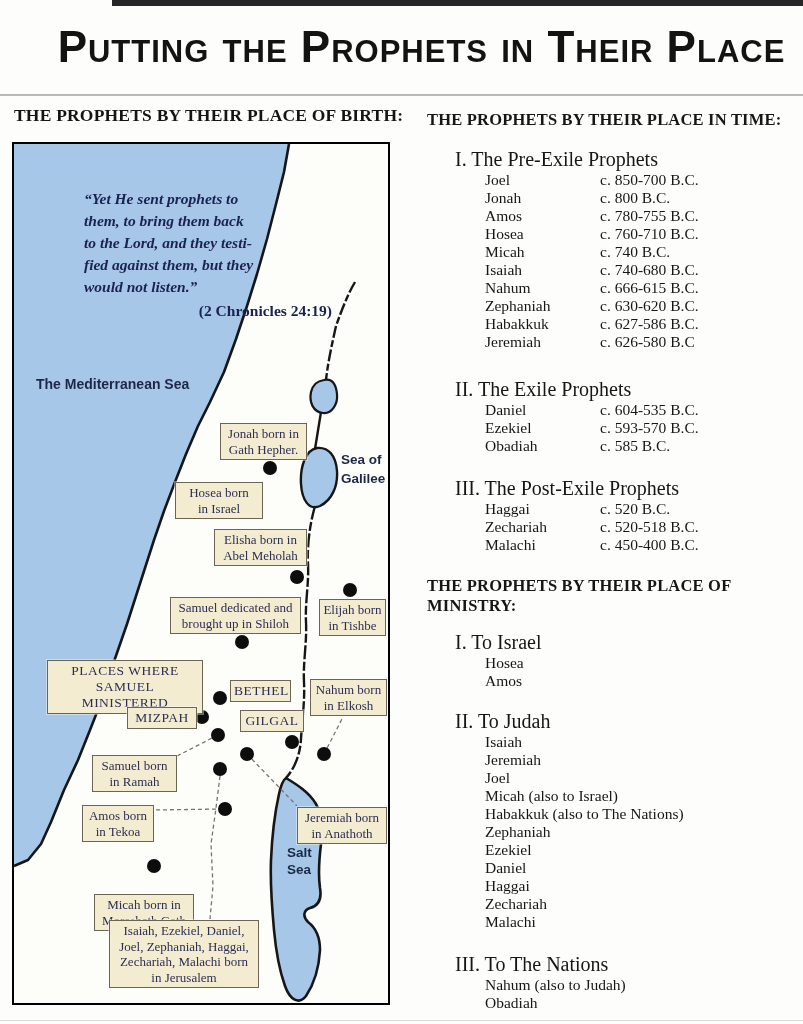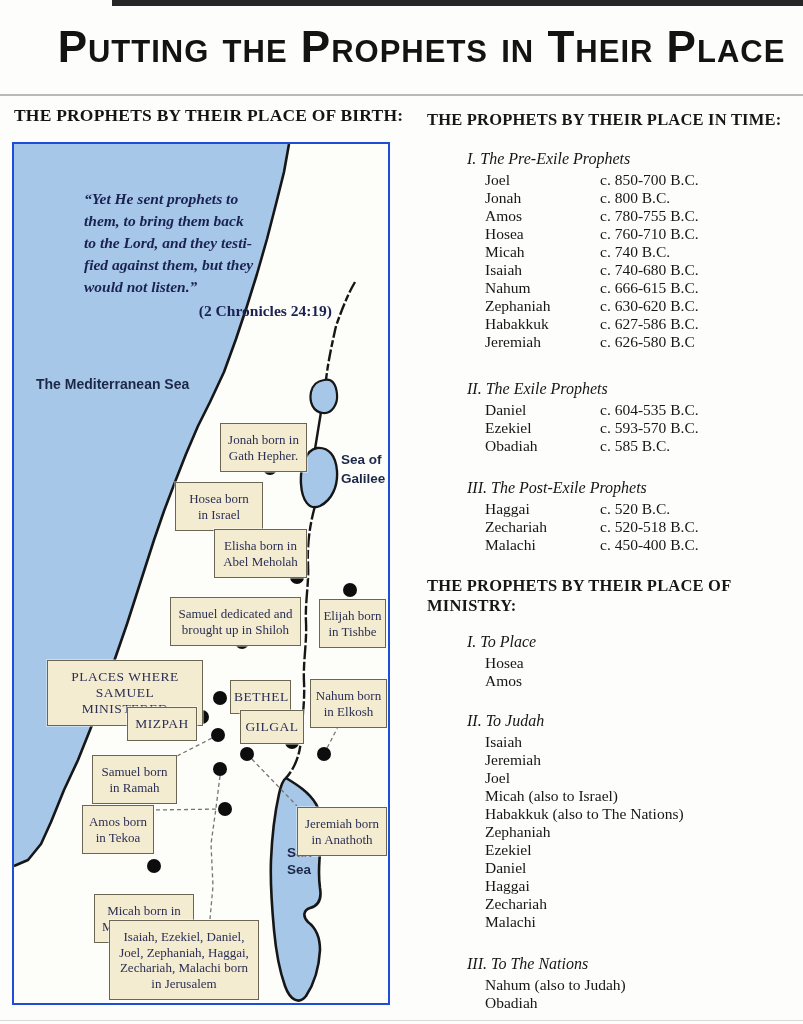--- a/index.html
+++ b/index.html
@@ -12,39 +12,39 @@
   .top-bar{position:absolute;top:0;left:112px;right:0;height:6px;background:#262626;}
   .bottom-artifact{position:absolute;bottom:3px;left:0;width:100%;border-top:1px solid #d9d9d6;}
   h1.title{position:absolute;top:22px;left:0;width:100%;margin:0;text-align:center;
     font-family:"Liberation Sans",sans-serif;font-weight:bold;font-variant:small-caps;
     font-size:44px;letter-spacing:1px;color:#131313;padding-left:20px;}
   .rule{position:absolute;top:94px;left:0;width:803px;border:none;border-top:2px solid #b9b9b9;margin:0;}
   .left-heading{position:absolute;left:14px;top:105px;font-size:17.5px;font-weight:bold;letter-spacing:0.2px;}
 
   
   .map{position:absolute;left:12px;top:142px;width:378px;height:863px;box-sizing:border-box;
-    border:2px solid #1d4ed8;background:#fdfdfa;}
+    border:2px solid #000000;background:#fdfdfa;}
   .map svg{position:absolute;left:0;top:0;}
   .quote{position:absolute;left:70px;top:44px;width:252px;font-weight:bold;font-style:italic;
     font-size:15.5px;line-height:22px;color:var(--quote-ink);}
   .quote .cite{font-style:normal;text-align:right;padding-right:4px;margin-top:2px;}
   .sea-name{position:absolute;font-family:"Liberation Sans",sans-serif;font-weight:bold;color:var(--map-text);}
   .sea-name.med{left:22px;top:232px;font-size:14px;}
   .sea-name.galilee{left:327px;top:306px;font-size:13.5px;line-height:19px;}
   .sea-name.salt{left:273px;top:700px;font-size:13.5px;line-height:17px;}
   .mlabel{position:absolute;background:var(--label-bg);border:1px solid #6b6654;color:var(--label-ink);
-    font-size:13px;line-height:15.5px;text-align:center;padding:8px 3px;box-sizing:border-box;
+    font-size:13px;line-height:15.5px;text-align:center;padding:2px 3px;box-sizing:border-box;
     box-shadow:0 0 0 1px rgba(255,255,255,0.4);}
   .mlabel.caps{font-size:13.5px;letter-spacing:0.5px;line-height:16px;}
 
   
   .right-col{position:absolute;left:427px;top:110px;width:376px;font-size:15.5px;line-height:18px;color:#161616;}
   .rc-heading{font-weight:bold;font-size:16.5px;line-height:20px;letter-spacing:0.2px;}
   .rc-heading.ministry{margin-top:22px;}
-  .sec-title{font-style:italic;font-size:16px;line-height:20px;margin-left:40px;}
+  .sec-title{font-size:20px;line-height:20px;margin-left:28px;}
   .mt-s1{margin-top:19px;} .mt-s2{margin-top:28px;} .mt-s3{margin-top:23px;}
   .mt-m1{margin-top:16px;} .mt-m2{margin-top:21px;} .mt-m3{margin-top:23px;}
   .rows{margin-top:2px;}
   .t-row{display:flex;margin-left:58px;}
   .t-row .name{width:115px;flex:none;}
   .m-item{margin-left:58px;}
 </style>
 </head>
 <body>
 
@@ -251,21 +251,21 @@
           <span class="date">c. 520-518 B.C.</span>
         </div>
       <div class="t-row">
           <span class="name">Malachi</span>
           <span class="date">c. 450-400 B.C.</span>
         </div>
     </div>
 
     <div class="rc-heading ministry">THE PROPHETS BY THEIR PLACE OF MINISTRY:</div>
 
-    <div class="sec-title mt-m1">I. To Place</div>
+    <div class="sec-title mt-m1">I. To Israel</div>
     <div class="rows">
       <div class="m-item">Hosea</div>
       <div class="m-item">Amos</div>
     </div>
 
     <div class="sec-title mt-m2">II. To Judah</div>
     <div class="rows">
       <div class="m-item">Isaiah</div>
       <div class="m-item">Jeremiah</div>
       <div class="m-item">Joel</div>

